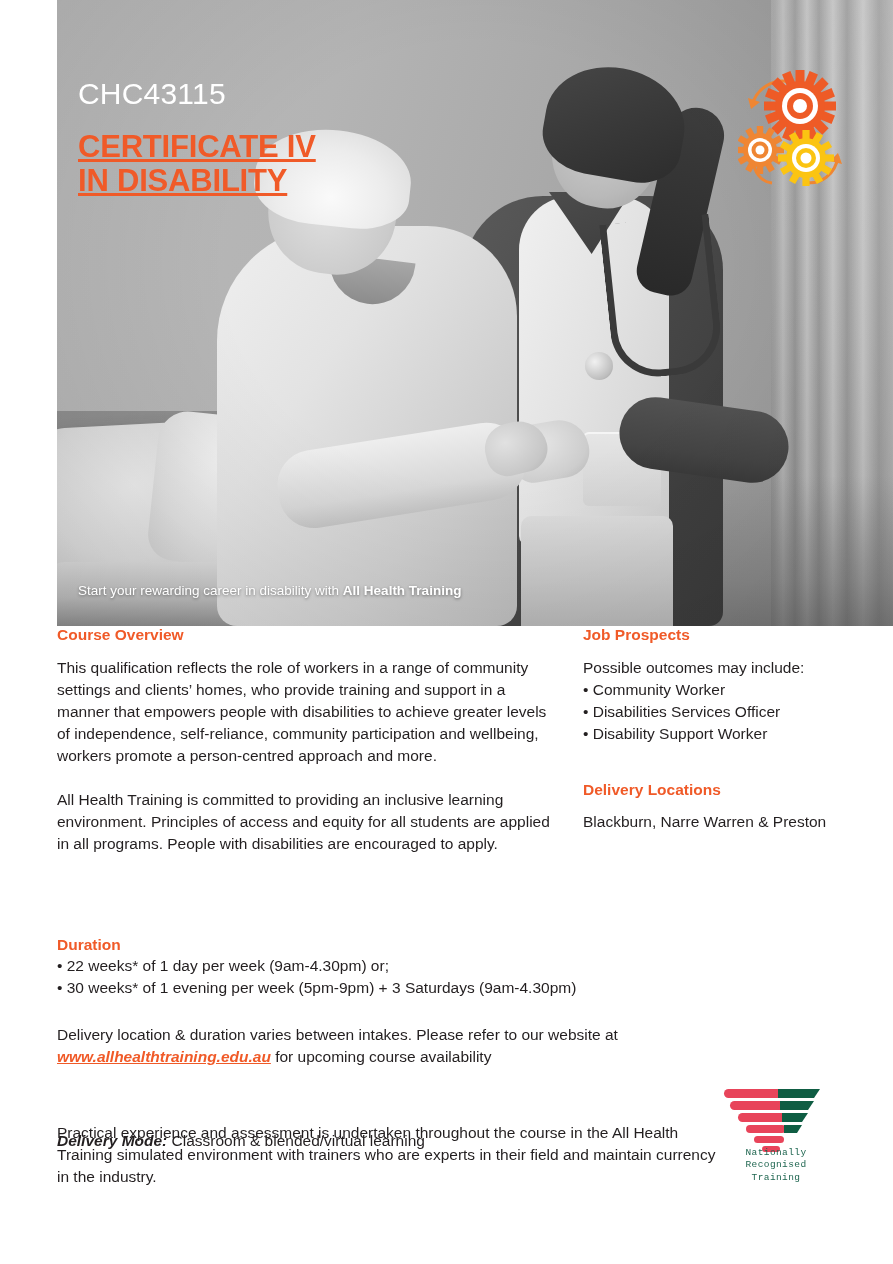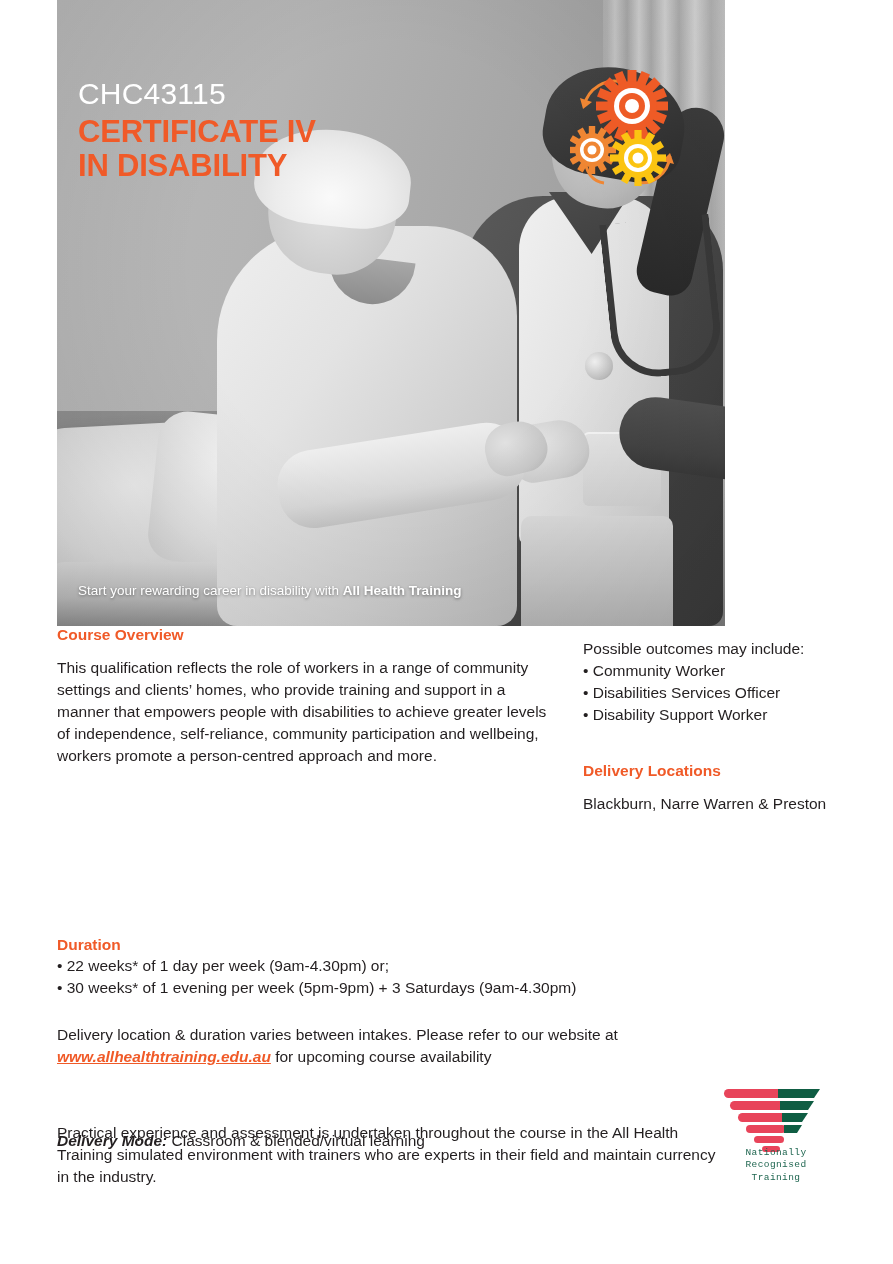--- a/index.html
+++ b/index.html
@@ -14,21 +14,21 @@
     font-family: "Liberation Sans", sans-serif;
     color: #231f20;
     overflow: hidden;
   }
 
   
   .hero {
     position: absolute;
     left: 57px;
     top: 0;
-    width: 668px;
+    width: 836px;
     height: 626px;
     overflow: hidden;
     background: #a8a8a8;
   }
   .hero-photo {
     position: absolute;
     inset: 0;
   }
 
   
@@ -239,21 +239,22 @@
     letter-spacing: .2px;
     line-height: 1.08;
     font-weight: 400;
   }
   .course-title {
     font-size: 31px;
     font-weight: 700;
     color: #f05a28;
     line-height: 1.08;
     letter-spacing: -.2px;
-    margin-top: 5px;
+    margin-top: 20px;
+    text-decoration: underline;
   }
   .hero-caption {
     position: absolute;
     left: 21px;
     bottom: 26px;
     z-index: 6;
     color: #ffffff;
     font-size: 13.5px;
     line-height: 1.3;
     text-shadow: 0 1px 3px rgba(0,0,0,.45);
@@ -448,23 +449,25 @@
   </div>
 </div>
 
 <div class="content">
 
   <div class="col-left">
     <h3 class="sec">Course Overview</h3>
     <div class="sp-12"></div>
     <p class="body">This qualification reflects the role of workers in a range of community settings and clients’ homes, who provide training and support in a manner that empowers people with disabilities to achieve greater levels of independence, self-reliance, community participation and wellbeing, workers promote a person-centred approach and more.</p>
     <div class="sp-22"></div>
+    <p class="body">All Health Training is committed to providing an inclusive learning environment. Principles of access and equity for all students are applied in all programs. People with disabilities are encouraged to apply.</p>
   </div>
 
   <div class="col-right">
+    <h3 class="sec">Job Prospects</h3>
     <div class="sp-12"></div>
     <p class="body">Possible outcomes may include:</p>
     <ul class="body">
       <li>• Community Worker</li>
       <li>• Disabilities Services Officer</li>
       <li>• Disability Support Worker</li>
     </ul>
     <div class="sp-36"></div>
     <h3 class="sec">Delivery Locations</h3>
     <div class="sp-12"></div>

